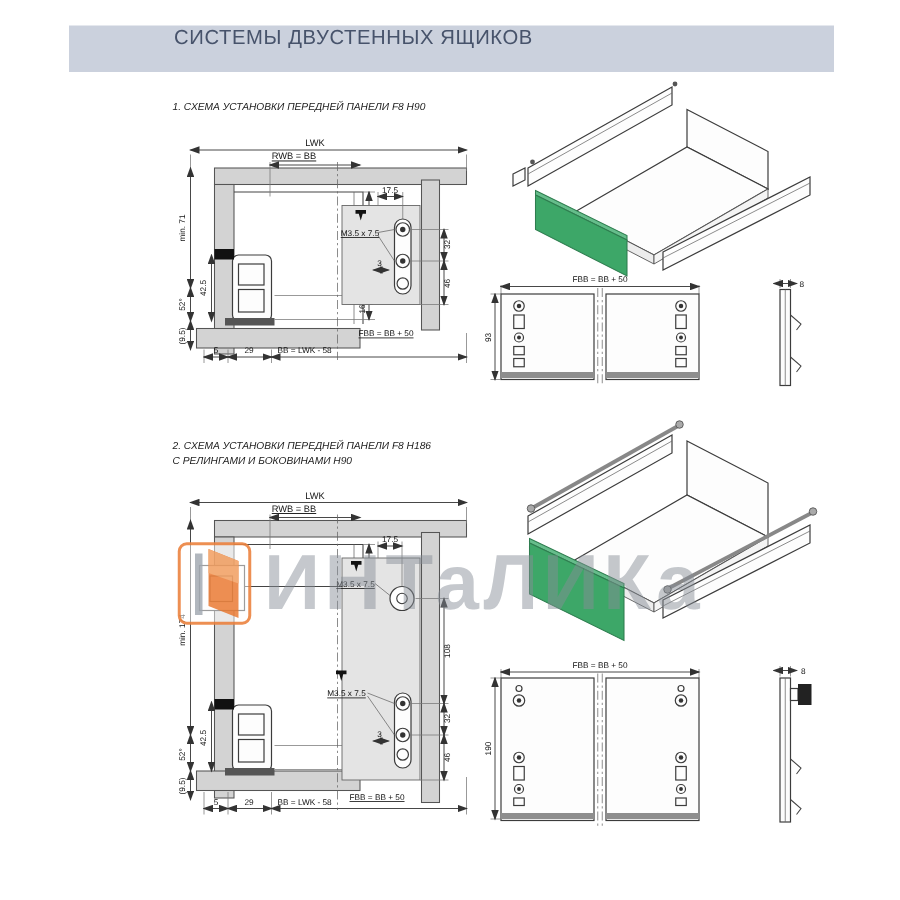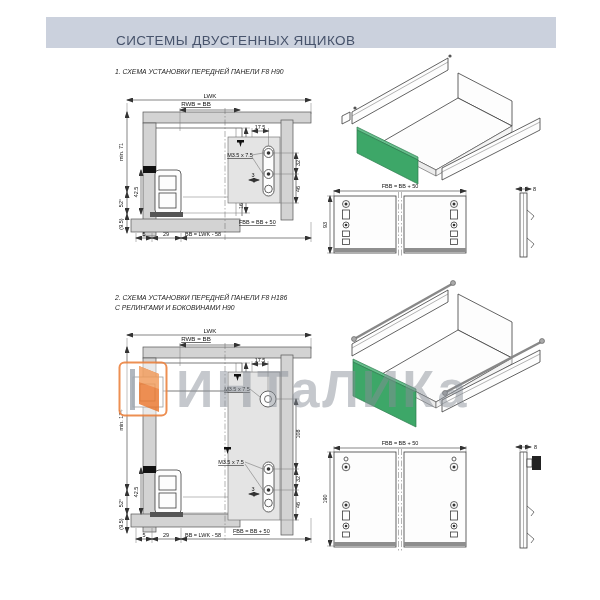--- a/index.html
+++ b/index.html
@@ -1,19 +1,19 @@
 <!DOCTYPE html>
 <html><head>
 <meta charset="utf-8">
 <style>
   html,body{margin:0;padding:0}
   body{width:600px;height:600px;background:#fff;position:relative;overflow:hidden;
        font-family:"Liberation Sans",sans-serif}
   .header{position:absolute;left:46px;top:17px;width:510px;height:31px;
-          background:#cbd1dd;display:flex;align-items:flex-end}
+          background:#cbd1dd;display:flex;align-items:flex-start}
   .header-title{margin-left:70px;font-size:13.5px;color:#47536b;letter-spacing:.4px}
   .caption{position:absolute;font-style:italic;font-size:6.8px;color:#1b1b1b;line-height:9.5px;white-space:nowrap}
   .cap1{left:115px;top:67px}
   .cap2{left:115px;top:293px}
   svg.art{position:absolute;left:0;top:0}
   .ln{stroke:#444;stroke-width:.7;fill:none}
   .thin{stroke:#666;stroke-width:.5;fill:none}
   .dim{stroke:#333;stroke-width:.6;fill:none;marker-start:url(#ar);marker-end:url(#ar)}
   .ext{stroke:#777;stroke-width:.5}
   .cl{stroke:#666;stroke-width:.5;stroke-dasharray:6 2 1.5 2;fill:none}

